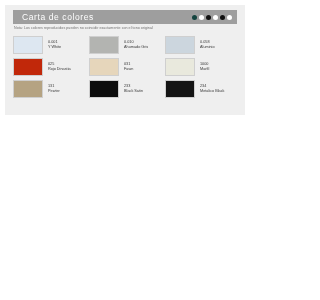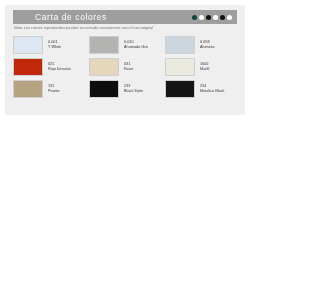--- a/index.html
+++ b/index.html
@@ -41,21 +41,21 @@
     height: 14px;
     background: #9e9e9e;
     display: flex;
     align-items: center;
     box-sizing: border-box;
   }
   .header-title {
     color: #ffffff;
     font-size: 8.5px;
     letter-spacing: 0.6px;
-    padding-left: 22px;
+    padding-left: 9px;
     white-space: nowrap;
     font-weight: normal;
   }
   .dots {
     position: absolute;
     right: 5px;
     top: 0;
     height: 14px;
     display: flex;
     align-items: center;

